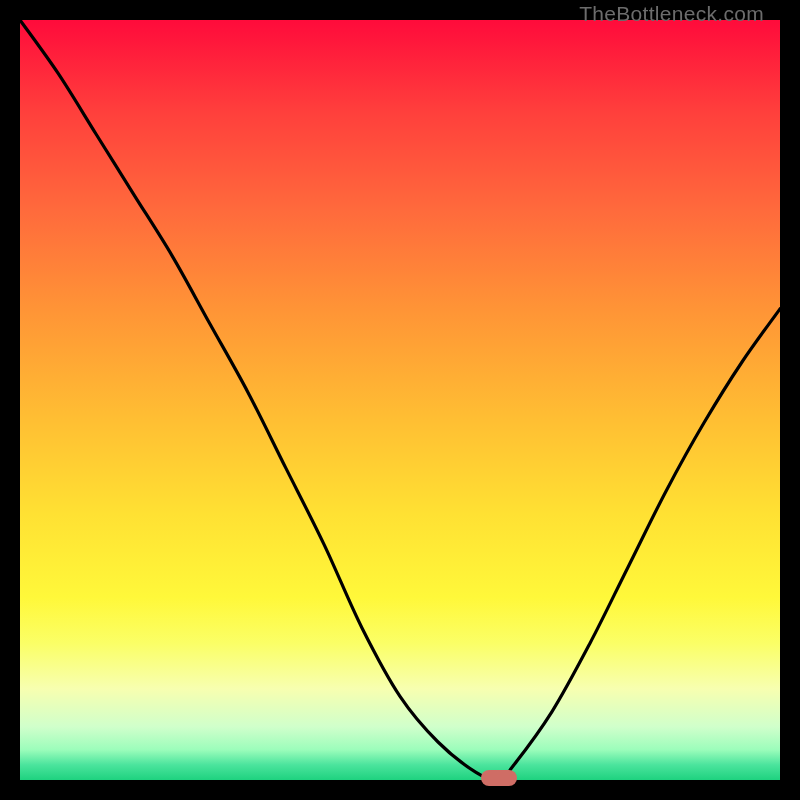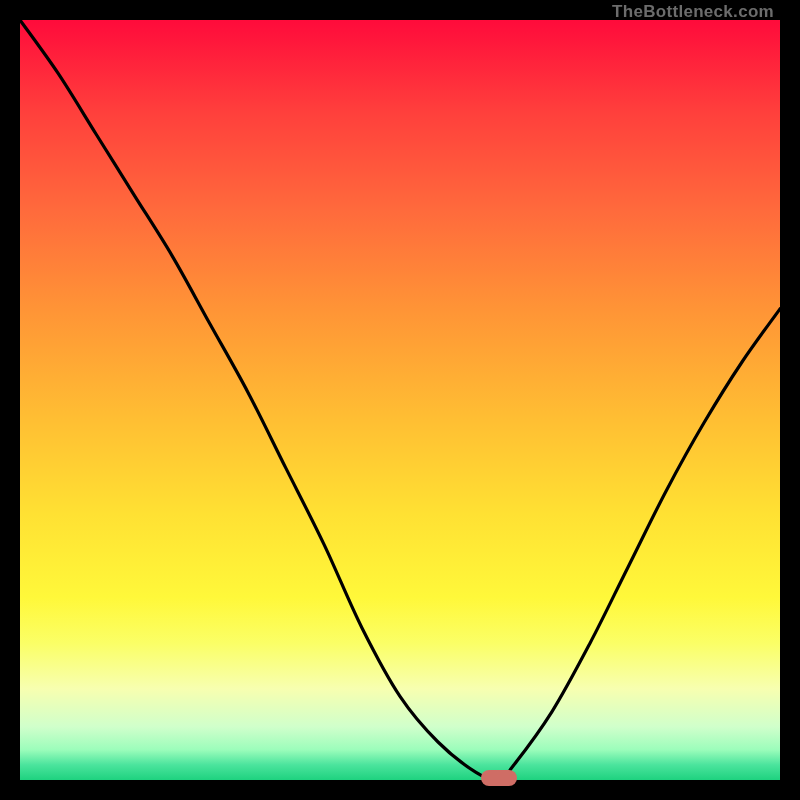--- a/index.html
+++ b/index.html
@@ -39,25 +39,25 @@
       #f7ffb0 88%,
       #d0ffcb 93%,
       #9cfdbb 96%,
       #4be49d 98%,
       #1ed27f 100%
     );
   }
   .watermark {
     position: absolute;
     top: 2px;
-    right: 26px;
+    right: 36px;
     color: #6c6c6c;
-    font-size: 17px;
+    font-size: 21px;
     letter-spacing: 0.3px;
-    font-weight: 700;
+    font-weight: 400;
   }
   svg.curve {
     position: absolute;
     top: 20px;
     left: 20px;
     width: 760px;
     height: 760px;
     overflow: visible;
   }
   .marker {

